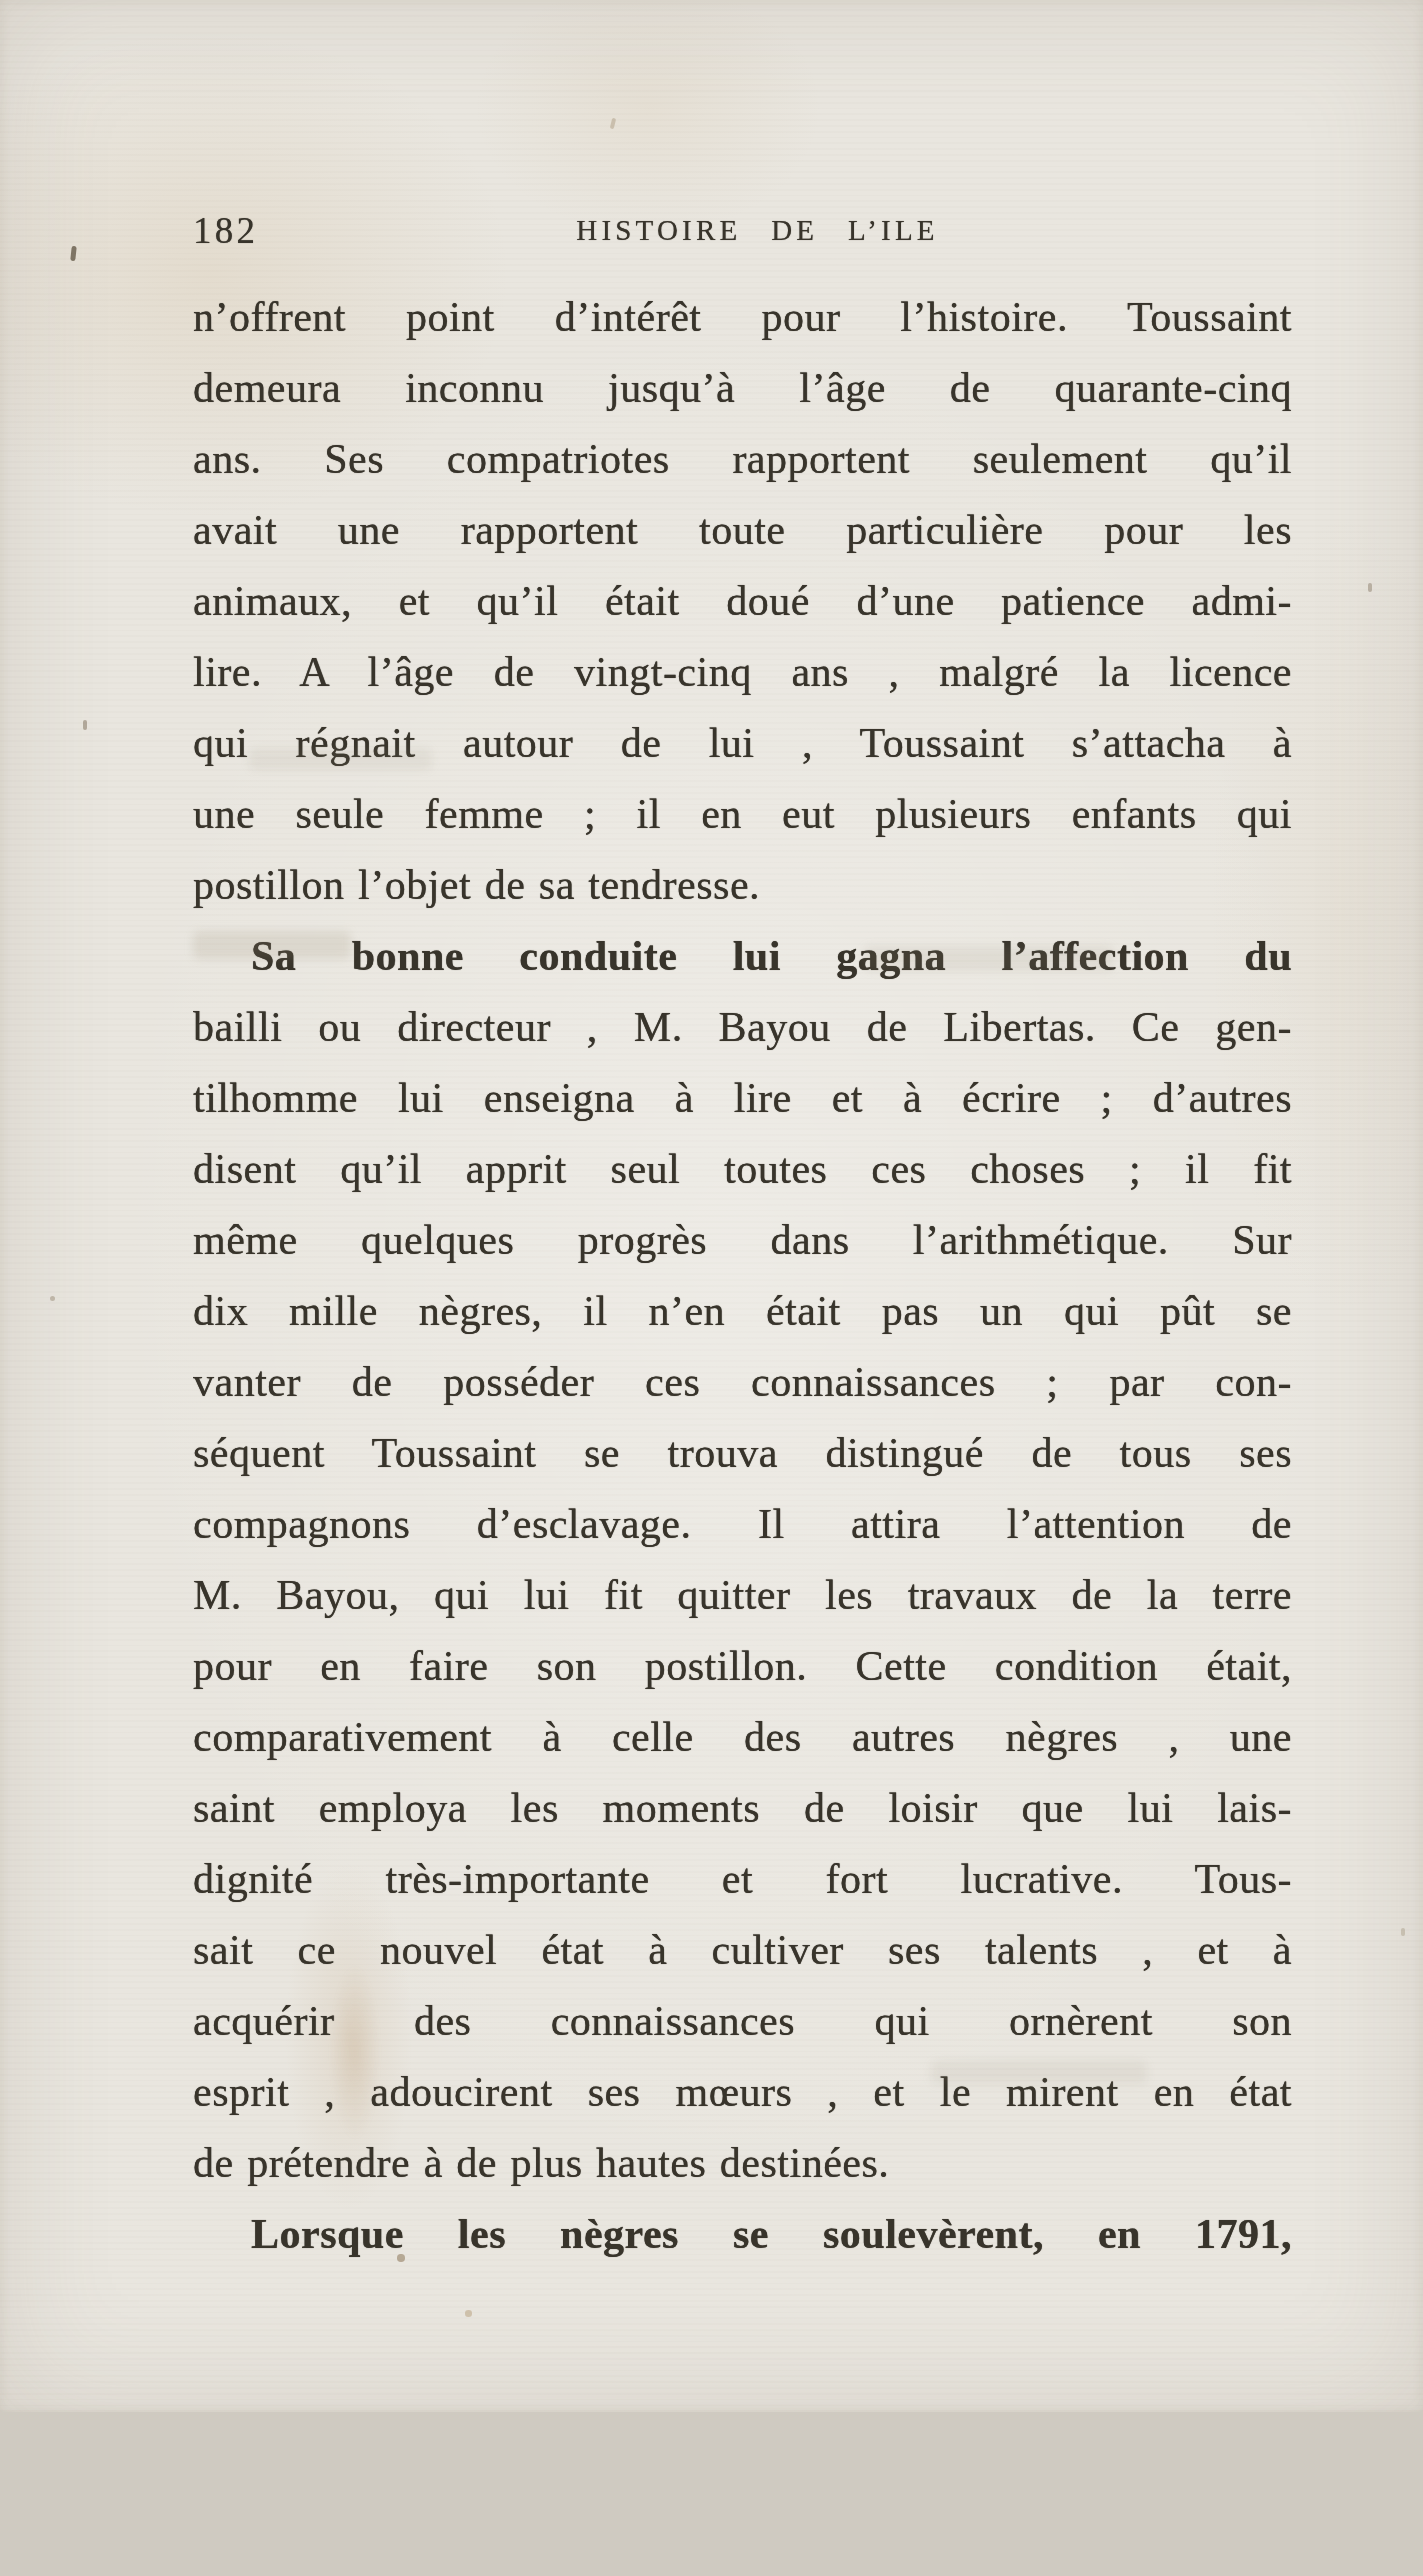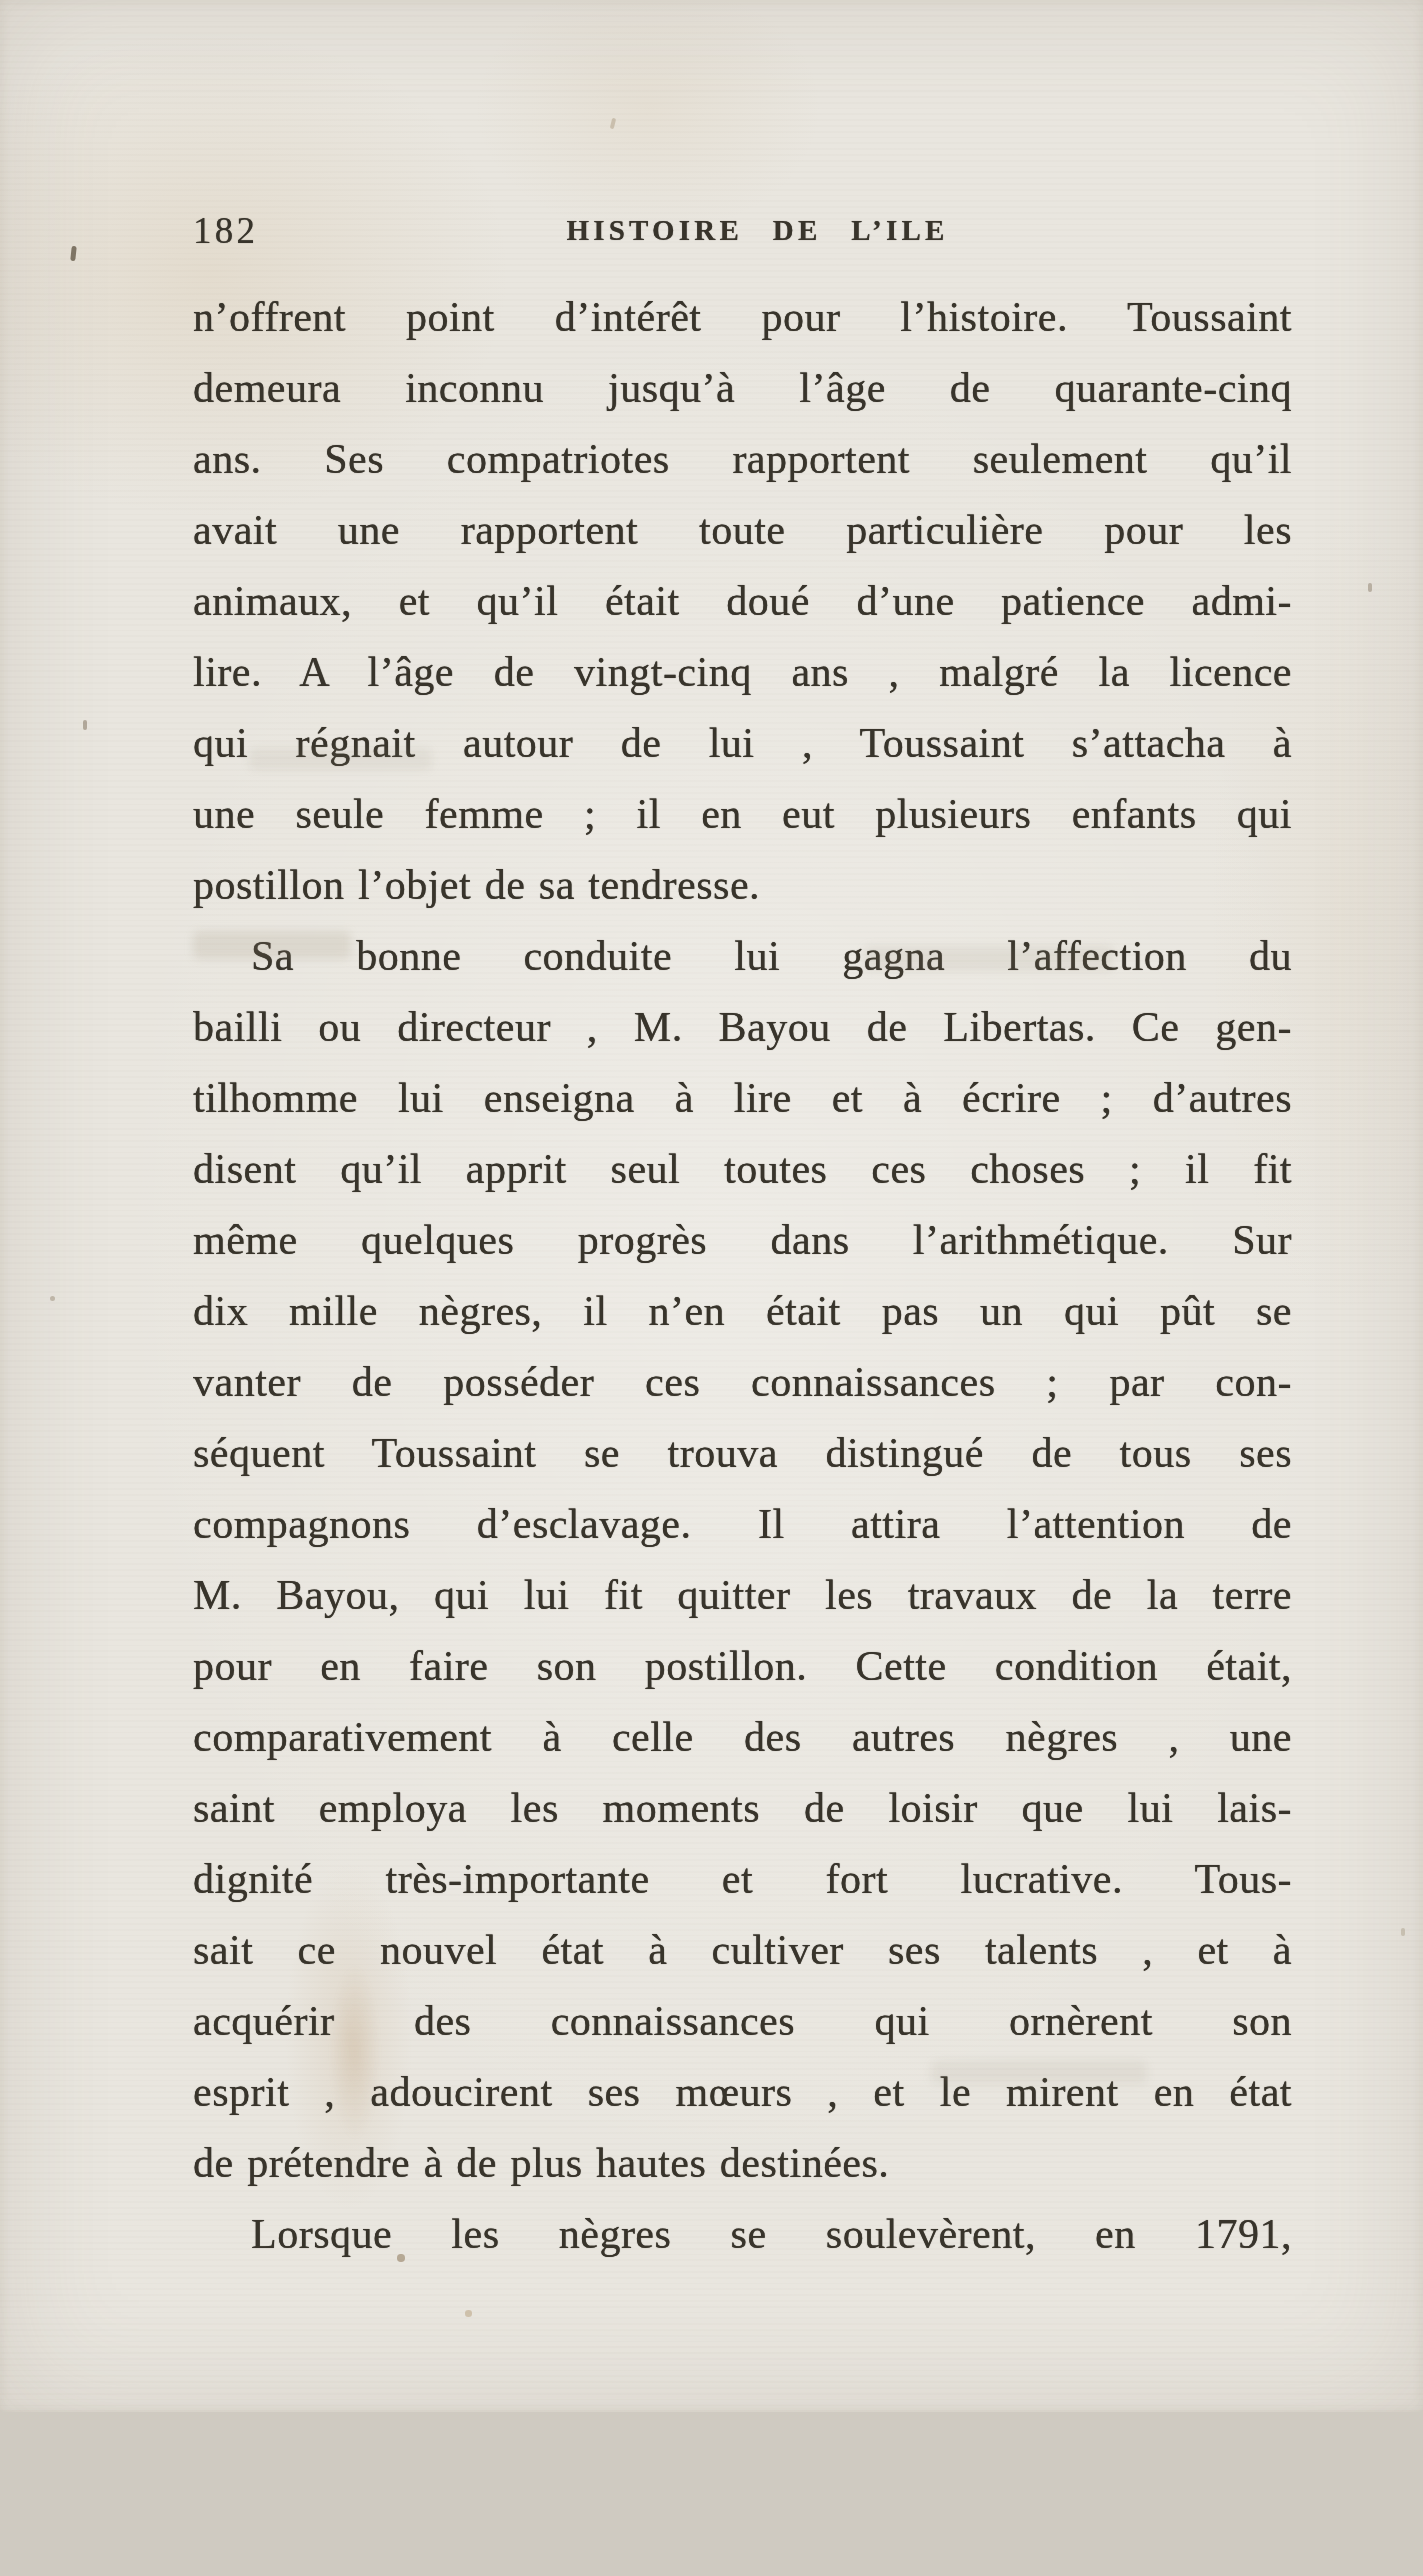--- a/index.html
+++ b/index.html
@@ -20,36 +20,36 @@
     color:#38342b;
   }
   .folio {
     position:absolute; left:193px; top:209px;
     font-size:37px; letter-spacing:3.3px;
     text-shadow:0 0 0.8px rgba(52,48,40,0.8);
   }
   .running-head {
     position:absolute; left:208px; top:214px; width:1099px;
     text-align:center;
-    font-size:29px; font-weight:bold;
+    font-size:29px; font-weight:normal;
     letter-spacing:4.2px; word-spacing:18.3px;
     text-shadow:0 0 0.8px rgba(52,48,40,0.8);
   }
   .textblock {
     position:absolute; left:193px; top:282px; width:1099px;
     font-size:42px; line-height:71px;
     letter-spacing:0.5px; word-spacing:2.5px;
     text-shadow:0 0 0.8px rgba(52,48,40,0.82), 0.3px 0.3px 0 rgba(52,48,40,0.35);
   }
   .line {
     height:71px; overflow:hidden;
     text-align:justify; text-align-last:justify;
   }
   .line.no-justify { text-align:left; text-align-last:left; }
-  .line.indent { padding-left:58px; }
+  .line.indent { padding-left:58px;font-weight:bold; }
   
   .speck { position:absolute; border-radius:50%; }
   .s1 { left:71px;  top:246px;  width:5px;  height:15px; background:rgba(92,82,64,0.75); border-radius:2.5px; transform:rotate(6deg); }
   .s2 { left:83px; top:720px;  width:4.2px;  height:10px; background:rgba(110,96,74,0.45); border-radius:2.5px; }
   .s3 { left:397px; top:2254px; width:7.5px;  height:7.5px;  background:rgba(140,118,88,0.55); }
   .s4 { left:465px; top:2310px; width:6.6px;  height:6.6px;  background:rgba(176,148,108,0.45); }
   .s5 { left:1368px;top:583px;  width:4.2px;  height:9.1px; background:rgba(120,105,82,0.40); border-radius:2.5px; }
   .s6 { left:50px;  top:1296px; width:5px;  height:5px;  background:rgba(130,112,86,0.38); }
   .s7 { left:611px; top:118px;  width:4.2px;  height:10.8px; background:rgba(150,128,96,0.35); border-radius:2.5px; transform:rotate(14deg); }
   .s8 { left:1030px;top:2458px; width:5px;  height:5px;  background:rgba(140,120,92,0.35); }

